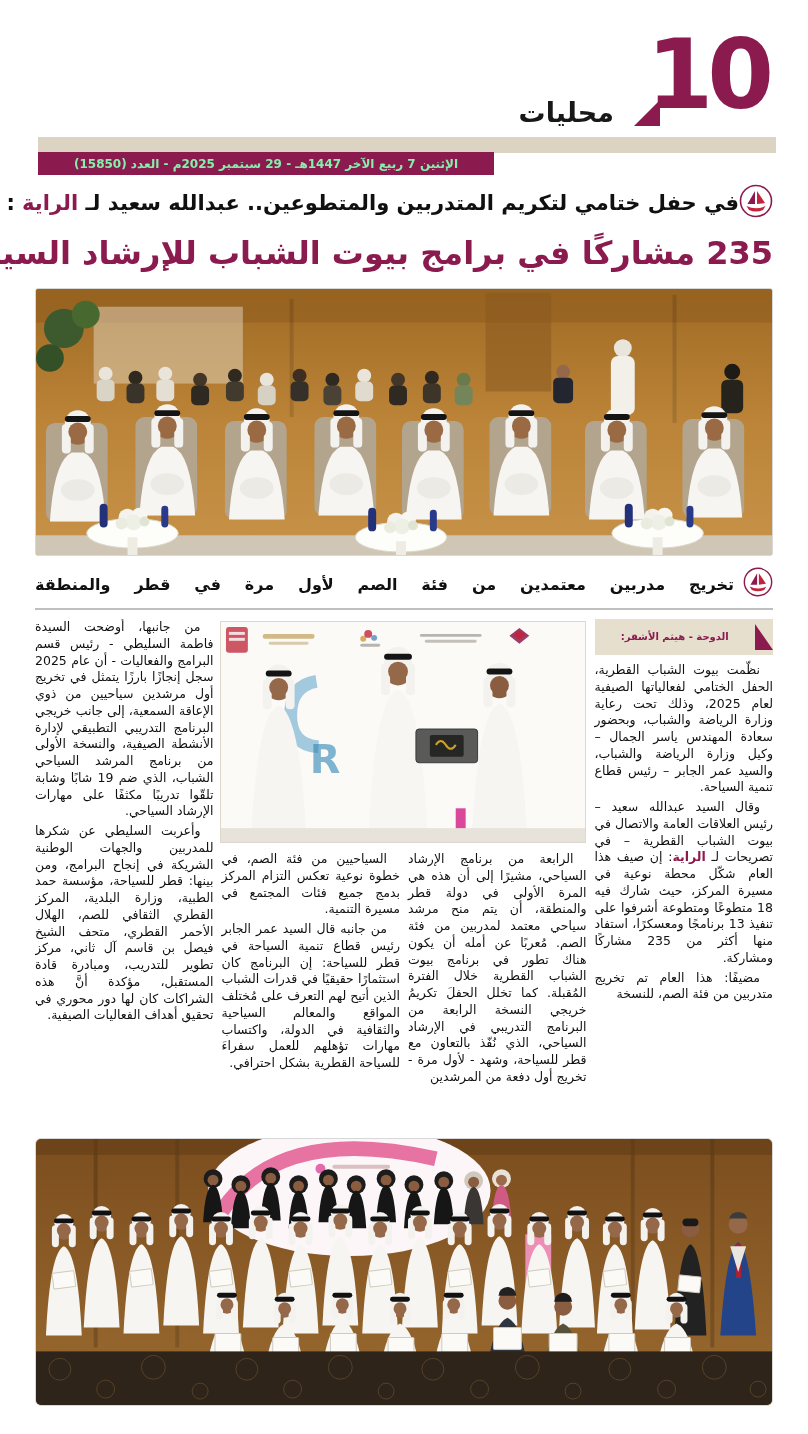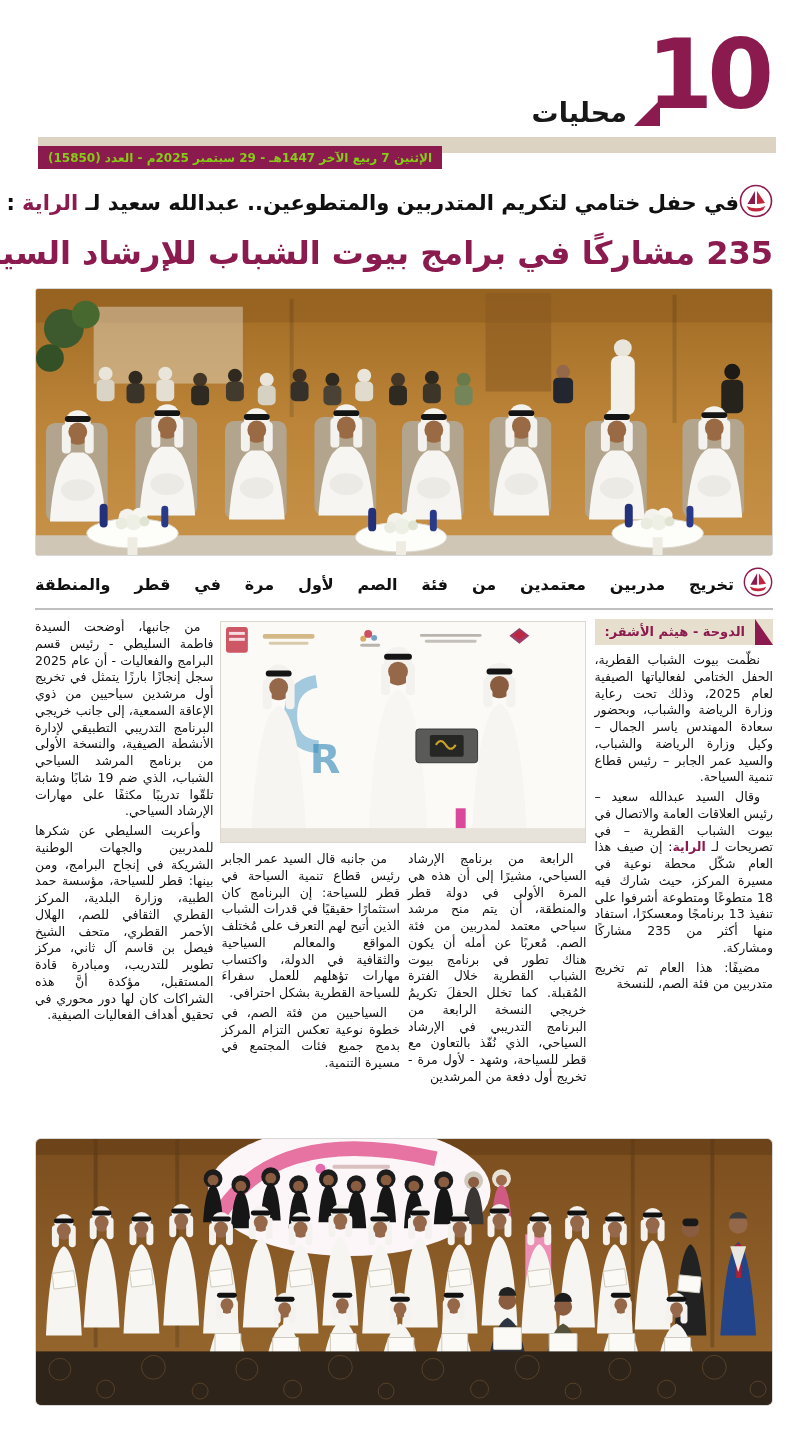--- a/index.html
+++ b/index.html
@@ -13,26 +13,26 @@
   }
   .page{position:relative; width:808px; height:1434px; background:#fff;}
 
   
   .masthead{position:relative; height:172px;}
   .beige-band{position:absolute; top:137px; left:38px; right:32px; height:16px; background:var(--beige);}
   .page-number{
     position:absolute; top:28px; right:40px; font-size:96px; font-weight:bold;
     color:var(--maroon); line-height:.98; letter-spacing:-6px; direction:ltr;
   }
-  .section-wrap{position:absolute; top:99px; right:148px; display:flex; align-items:flex-end; gap:7px; direction:ltr;}
+  .section-wrap{position:absolute; top:99px; right:148px; display:flex; align-items:flex-end; gap:20px; direction:ltr;}
   .section-name{font-size:27px; font-weight:bold; color:#181818; line-height:1;}
   .section-triangle{width:0; height:0; border-left:26px solid transparent; border-bottom:26px solid var(--maroon);}
   .date-bar{
-    position:absolute; top:146px; left:38px; width:404px; height:23px;
-    background:var(--maroon); color:#84cc16; font-size:12px; font-weight:bold;
+    position:absolute; top:152px; left:38px; width:456px; height:23px;
+    background:var(--maroon); color:#86efac; font-size:12px; font-weight:bold;
     display:flex; align-items:center; justify-content:center; direction:rtl;
   }
 
   
   .kicker{display:flex; align-items:center; margin:12px 35px 0; direction:rtl;}
   .kicker-text{font-size:21px; font-weight:bold; color:#101010; white-space:nowrap;}
   .kicker-text .brand{color:var(--maroon);}
   .dhow{flex:0 0 auto;}
   .headline{
     margin:10px 35px 0; color:var(--maroon); font-weight:bold; font-size:32px;
@@ -56,22 +56,22 @@
   
   .article{
     position:relative; margin:9px 35px 0; height:507px; overflow:hidden;
     display:flex; direction:rtl; gap:8px;
   }
   .col{flex:1 1 0; font-size:12.5px; line-height:1.34; text-align:justify; color:#111;}
   .col p{text-indent:13px; margin-bottom:3px;}
   .col .brand{color:var(--maroon); font-weight:bold;}
   .col-pad{padding-top:232px;}
   .byline{
-    height:26px; margin-bottom:7px; background:#E7DFCE; display:flex; align-items:center;
-    color:var(--maroon); font-weight:bold; font-size:13px; direction:rtl;
+    height:36px; margin-bottom:7px; background:#E7DFCE; display:flex; align-items:center;
+    color:var(--maroon); font-weight:bold; font-size:10px; direction:rtl;
   }
   .byline .txt{flex:1; text-align:center;}
   .byline-triangle{width:0; height:0; border-right:18px solid transparent; border-bottom:26px solid var(--maroon);}
   .photo-mid{
     position:absolute; top:2px; right:187px; width:366px; height:222px;
     border:1px solid #ddd8ce; background:#fbfaf7; overflow:hidden;
   }
   .photo-mid svg{display:block; width:100%; height:100%;}
 </style>
 </head>
@@ -215,22 +215,22 @@
       <p>نظّمت بيوت الشباب القطرية، الحفل الختامي لفعالياتها الصيفية لعام 2025، وذلك تحت رعاية وزارة الرياضة والشباب، وبحضور سعادة المهندس ياسر الجمال – وكيل وزارة الرياضة والشباب، والسيد عمر الجابر – رئيس قطاع تنمية السياحة.</p>
       <p><span>وقال السيد عبدالله سعيد – رئيس العلاقات العامة والاتصال في بيوت الشباب القطرية – في تصريحات لـ </span><span class="brand">الراية</span><span>: إن صيف هذا العام شكّل محطة نوعية في مسيرة المركز، حيث شارك فيه 18 متطوعًا ومتطوعة أشرفوا على تنفيذ 13 برنامجًا ومعسكرًا، استفاد منها أكثر من 235 مشاركًا ومشاركة.</span></p>
       <p>مضيفًا: هذا العام تم تخريج متدربين من فئة الصم، للنسخة</p>
     </div>
 
     <div class="col col-pad">
       <p>الرابعة من برنامج الإرشاد السياحي، مشيرًا إلى أن هذه هي المرة الأولى في دولة قطر والمنطقة، أن يتم منح مرشد سياحي معتمد لمدربين من فئة الصم. مُعربًا عن أمله أن يكون هناك تطور في برنامج بيوت الشباب القطرية خلال الفترة المُقبلة. كما تخلل الحفلَ تكريمُ خريجي النسخة الرابعة من البرنامج التدريبي في الإرشاد السياحي، الذي نُفّذ بالتعاون مع قطر للسياحة، وشهد - لأول مرة - تخريج أول دفعة من المرشدين</p>
     </div>
 
     <div class="col col-pad">
+      <p>السياحيين من فئة الصم، في خطوة نوعية تعكس التزام المركز بدمج جميع فئات المجتمع في مسيرة التنمية.</p>
       <p>من جانبه قال السيد عمر الجابر رئيس قطاع تنمية السياحة في قطر للسياحة: إن البرنامج كان استثمارًا حقيقيًا في قدرات الشباب الذين أتيح لهم التعرف على مُختلف المواقع والمعالم السياحية والثقافية في الدولة، واكتساب مهارات تؤهلهم للعمل سفراءَ للسياحة القطرية بشكل احترافي.</p>
-      <p>السياحيين من فئة الصم، في خطوة نوعية تعكس التزام المركز بدمج جميع فئات المجتمع في مسيرة التنمية.</p>
     </div>
 
     <div class="col">
       <p>من جانبها، أوضحت السيدة فاطمة السليطي - رئيس قسم البرامج والفعاليات - أن عام 2025 سجل إنجازًا بارزًا يتمثل في تخريج أول مرشدين سياحيين من ذوي الإعاقة السمعية، إلى جانب خريجي البرنامج التدريبي التطبيقي لإدارة الأنشطة الصيفية، والنسخة الأولى من برنامج المرشد السياحي الشباب، الذي ضم 19 شابًا وشابة تلقّوا تدريبًا مكثفًا على مهارات الإرشاد السياحي.</p>
       <p>وأعربت السليطي عن شكرها للمدربين والجهات الوطنية الشريكة في إنجاح البرامج، ومن بينها: قطر للسياحة، مؤسسة حمد الطبية، وزارة البلدية، المركز القطري الثقافي للصم، الهلال الأحمر القطري، متحف الشيخ فيصل بن قاسم آل ثاني، مركز تطوير للتدريب، ومبادرة قادة المستقبل، مؤكدة أنَّ هذه الشراكات كان لها دور محوري في تحقيق أهداف الفعاليات الصيفية.</p>
     </div>
 
     <div class="photo-mid">
       <svg viewBox="0 0 366 222" preserveAspectRatio="none">
         <rect width="366" height="222" fill="#fbfaf7"></rect>

